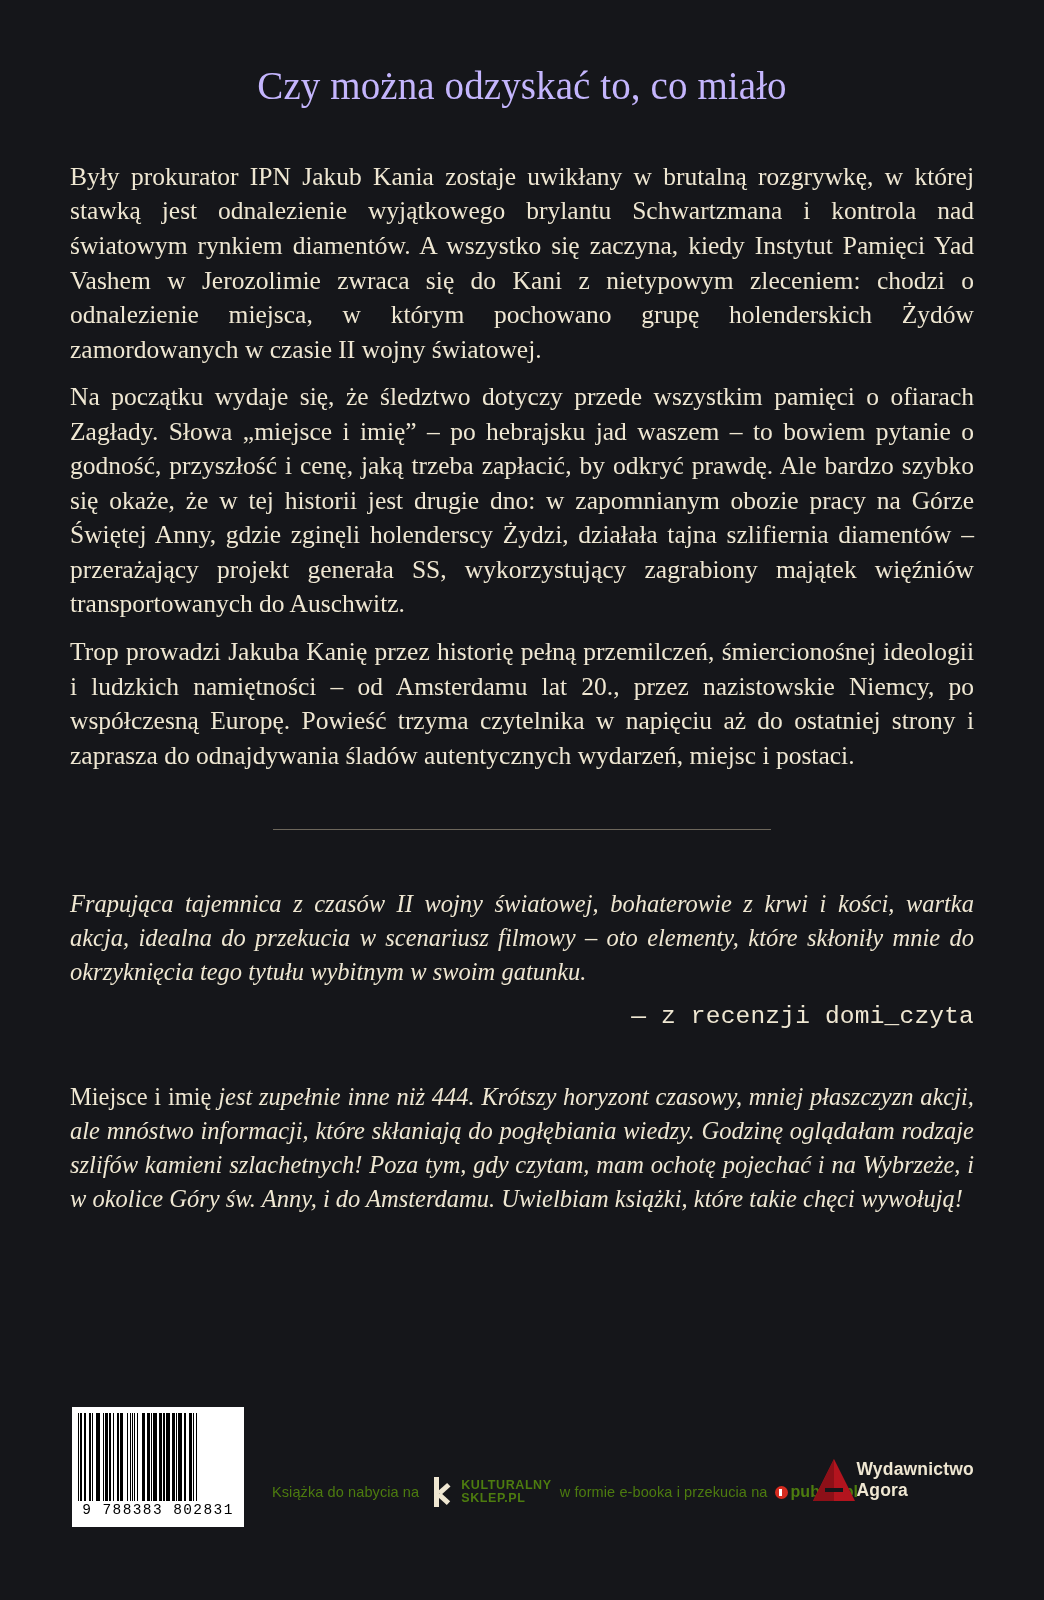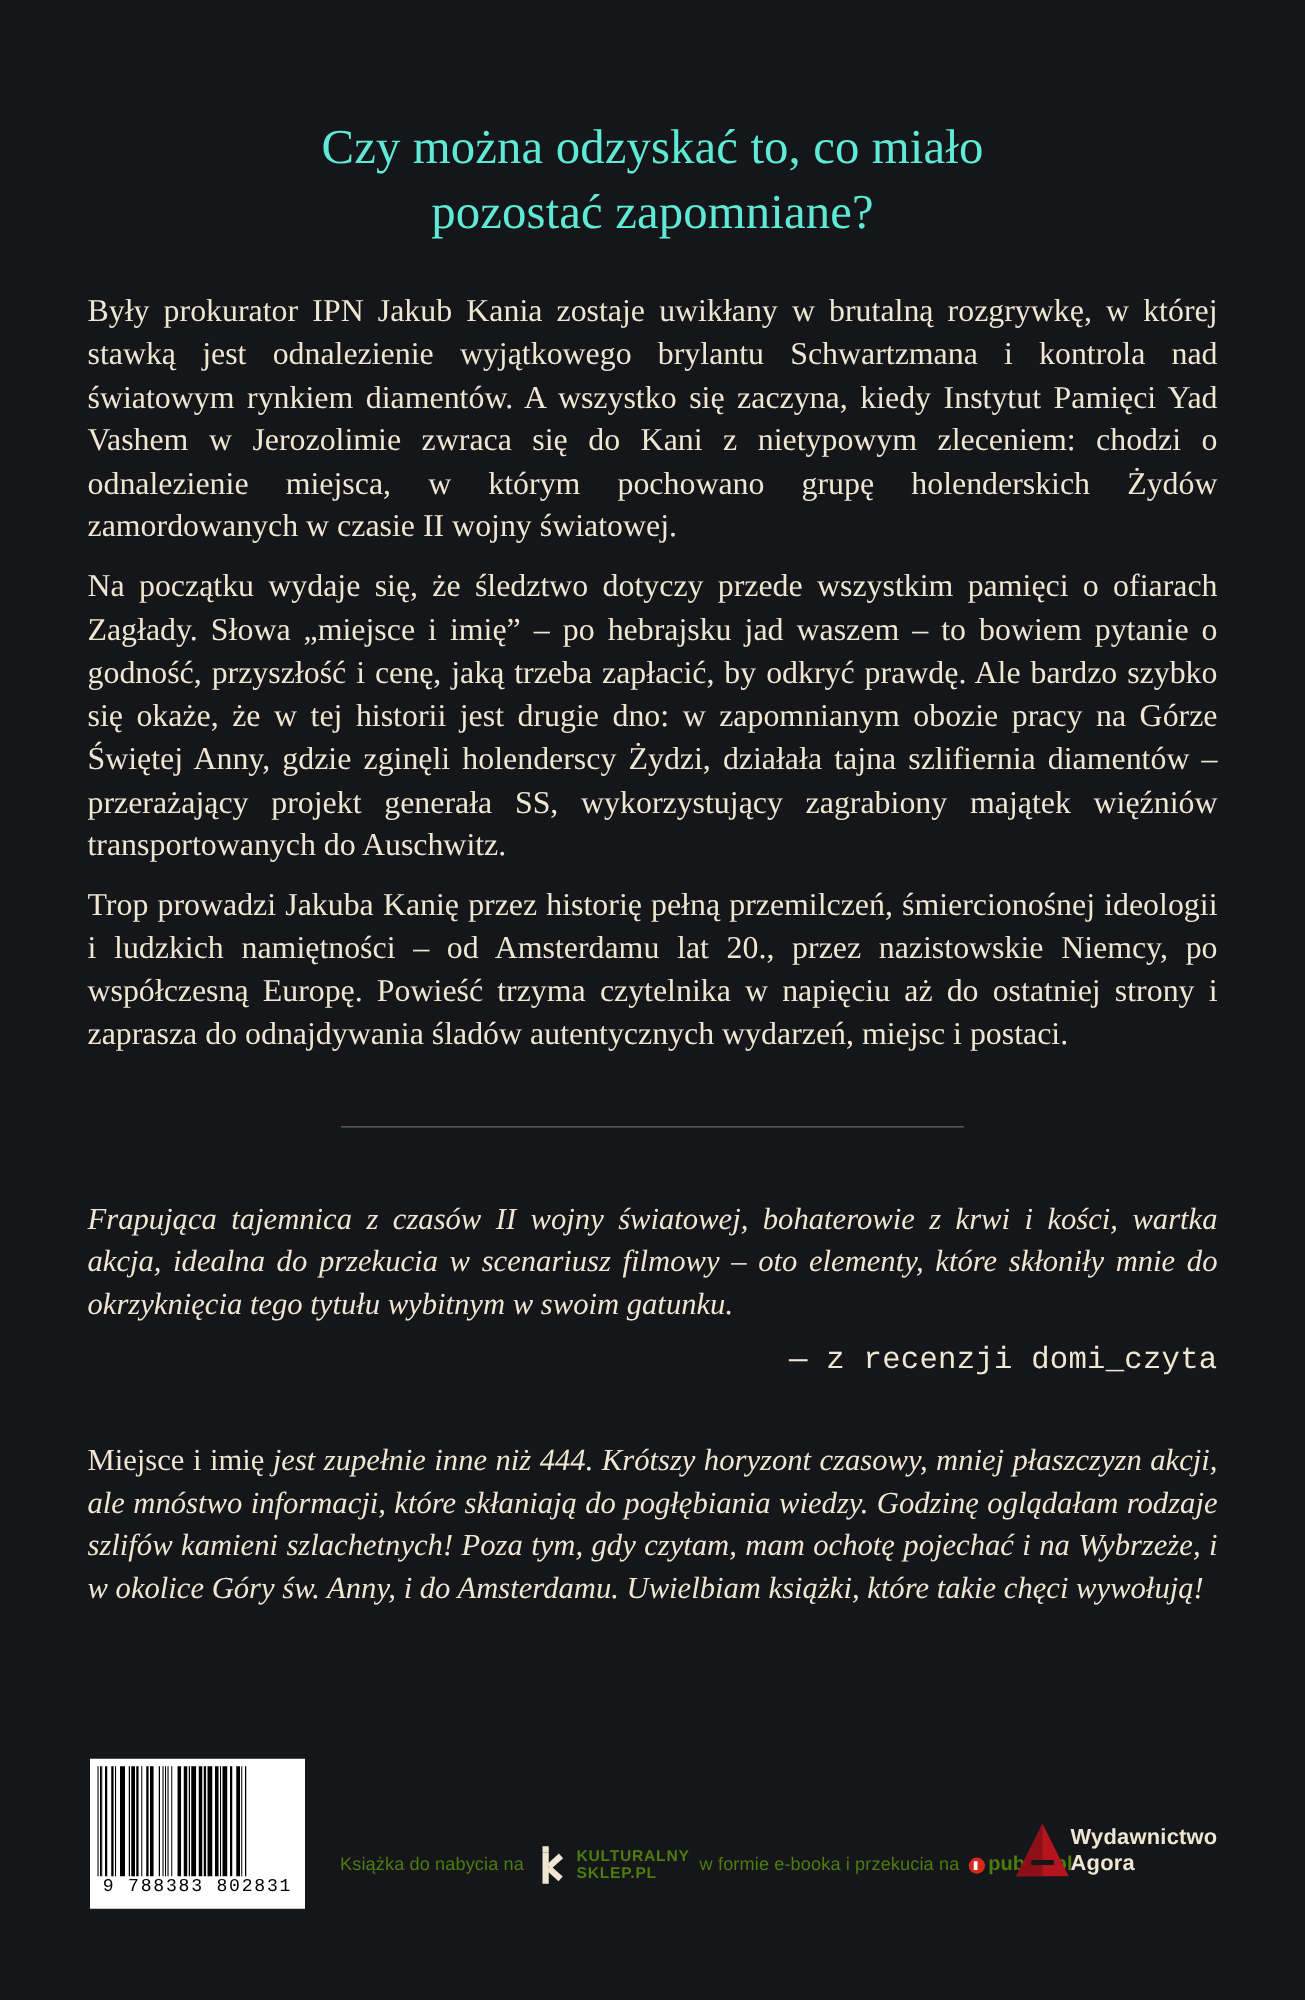--- a/index.html
+++ b/index.html
@@ -12,33 +12,33 @@
     width: 1044px;
     height: 1600px;
     background: #15161a;
     overflow: hidden;
     font-family: "Liberation Serif", "DejaVu Serif", serif;
     box-sizing: border-box;
   }
 
   
   .headline {
-    padding: 92px 70px 0 70px;
+    padding: 60px 70px 0 70px;
     text-align: center;
-    color: #5eead4;
+    color: #c4b5fd;
     font-size: 39px;
     line-height: 1.33;
     letter-spacing: 0.1px;
   }
   .headline .hl-line { display: block; }
 
   
   .body-copy {
     padding: 0 70px;
-    margin-top: 36px;
+    margin-top: 48px;
     color: #efe7d2;
   }
   .body-copy p {
     margin: 0 0 13px 0;
     font-size: 25.5px;
     line-height: 1.355;
     text-align: justify;
     text-align-last: left;
     hyphens: manual;
     -webkit-hyphens: manual;
@@ -283,21 +283,20 @@
     letter-spacing: 0.2px;
   }
 </style>
 </head>
 <body>
 
 <div class="cover">
 
   <div class="headline">
     <span class="hl-line">Czy można odzyskać to, co miało</span>
-    <span class="hl-line">pozostać zapomniane?</span>
   </div>
 
   <div class="body-copy">
     <p>Były prokurator IPN Jakub Kania zostaje uwikłany w brutalną rozgrywkę, w której stawką jest odnalezienie wyjątkowego brylantu Schwartzmana i kontrola nad światowym rynkiem diamentów. A wszystko się zaczyna, kiedy Instytut Pamięci Yad Vashem w Jerozolimie zwraca się do Kani z nietypowym zleceniem: chodzi o odnalezienie miejsca, w którym pochowano grupę holenderskich Żydów zamordowanych w czasie II wojny światowej.</p>
     <p>Na początku wydaje się, że śledztwo dotyczy przede wszystkim pamięci o ofiarach Zagłady. Słowa „miejsce i imię” – po hebrajsku jad waszem – to bowiem pytanie o godność, przyszłość i cenę, jaką trzeba zapłacić, by odkryć prawdę. Ale bardzo szybko się okaże, że w tej historii jest drugie dno: w zapomnianym obozie pracy na Górze Świętej Anny, gdzie zginęli holenderscy Żydzi, działała tajna szlifiernia diamentów – przerażający projekt generała SS, wykorzystujący zagrabiony majątek więźniów transportowanych do Auschwitz.</p>
     <p>Trop prowadzi Jakuba Kanię przez historię pełną przemilczeń, śmiercionośnej ideologii i ludzkich namiętności – od Amsterdamu lat 20., przez nazistowskie Niemcy, po współczesną Europę. Powieść trzyma czytelnika w napięciu aż do ostatniej strony i zaprasza do odnajdywania śladów autentycznych wydarzeń, miejsc i postaci.</p>
   </div>
 
   <div class="rule-wrap">
     <div class="rule"></div>

